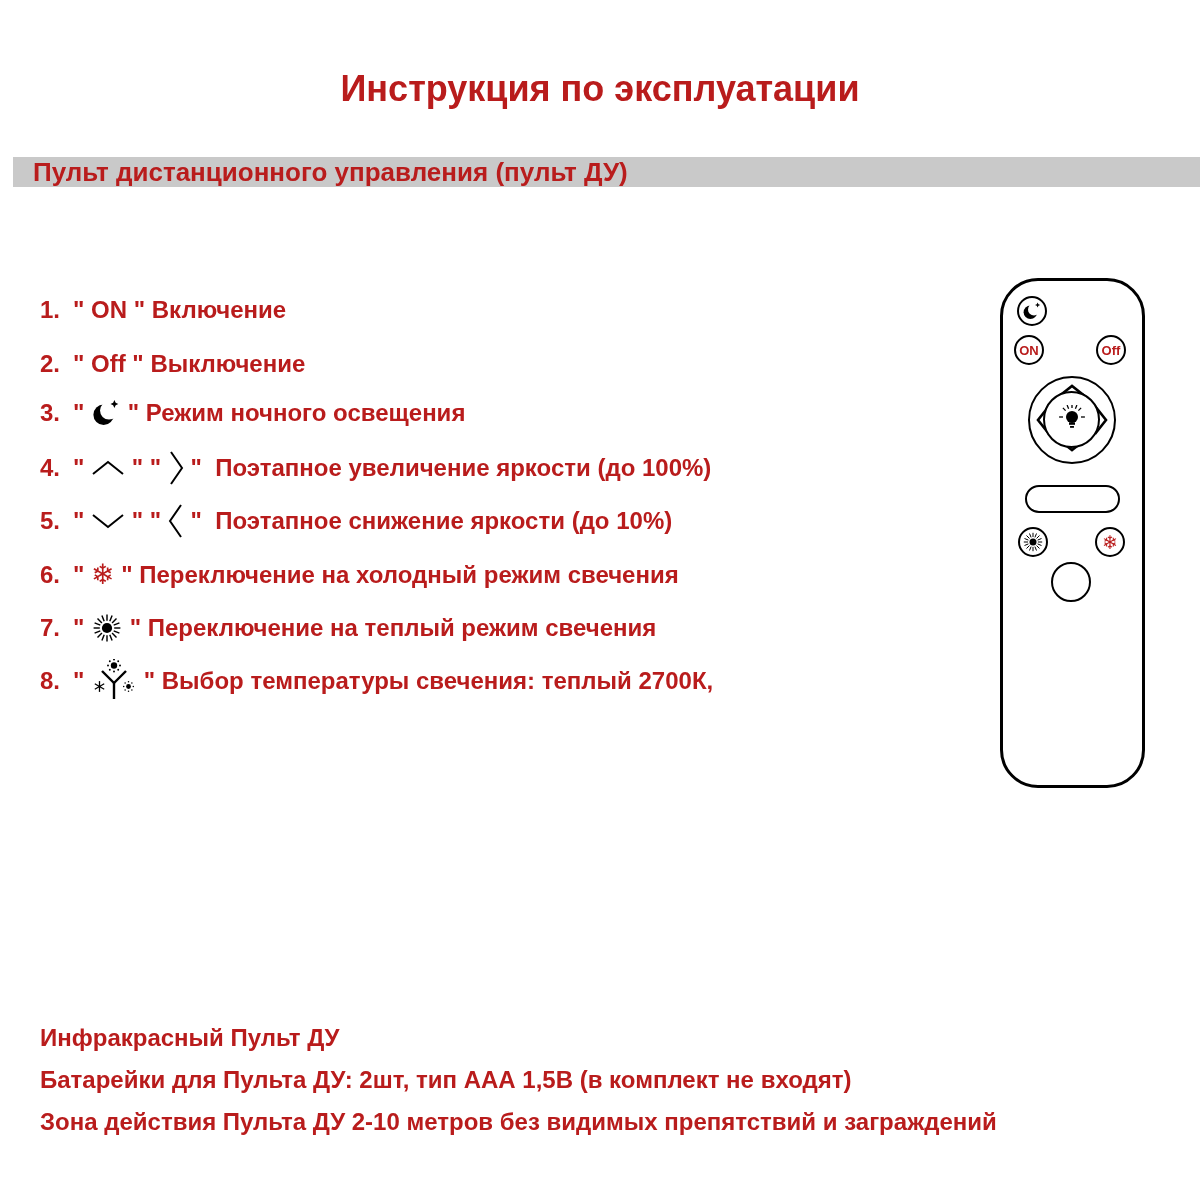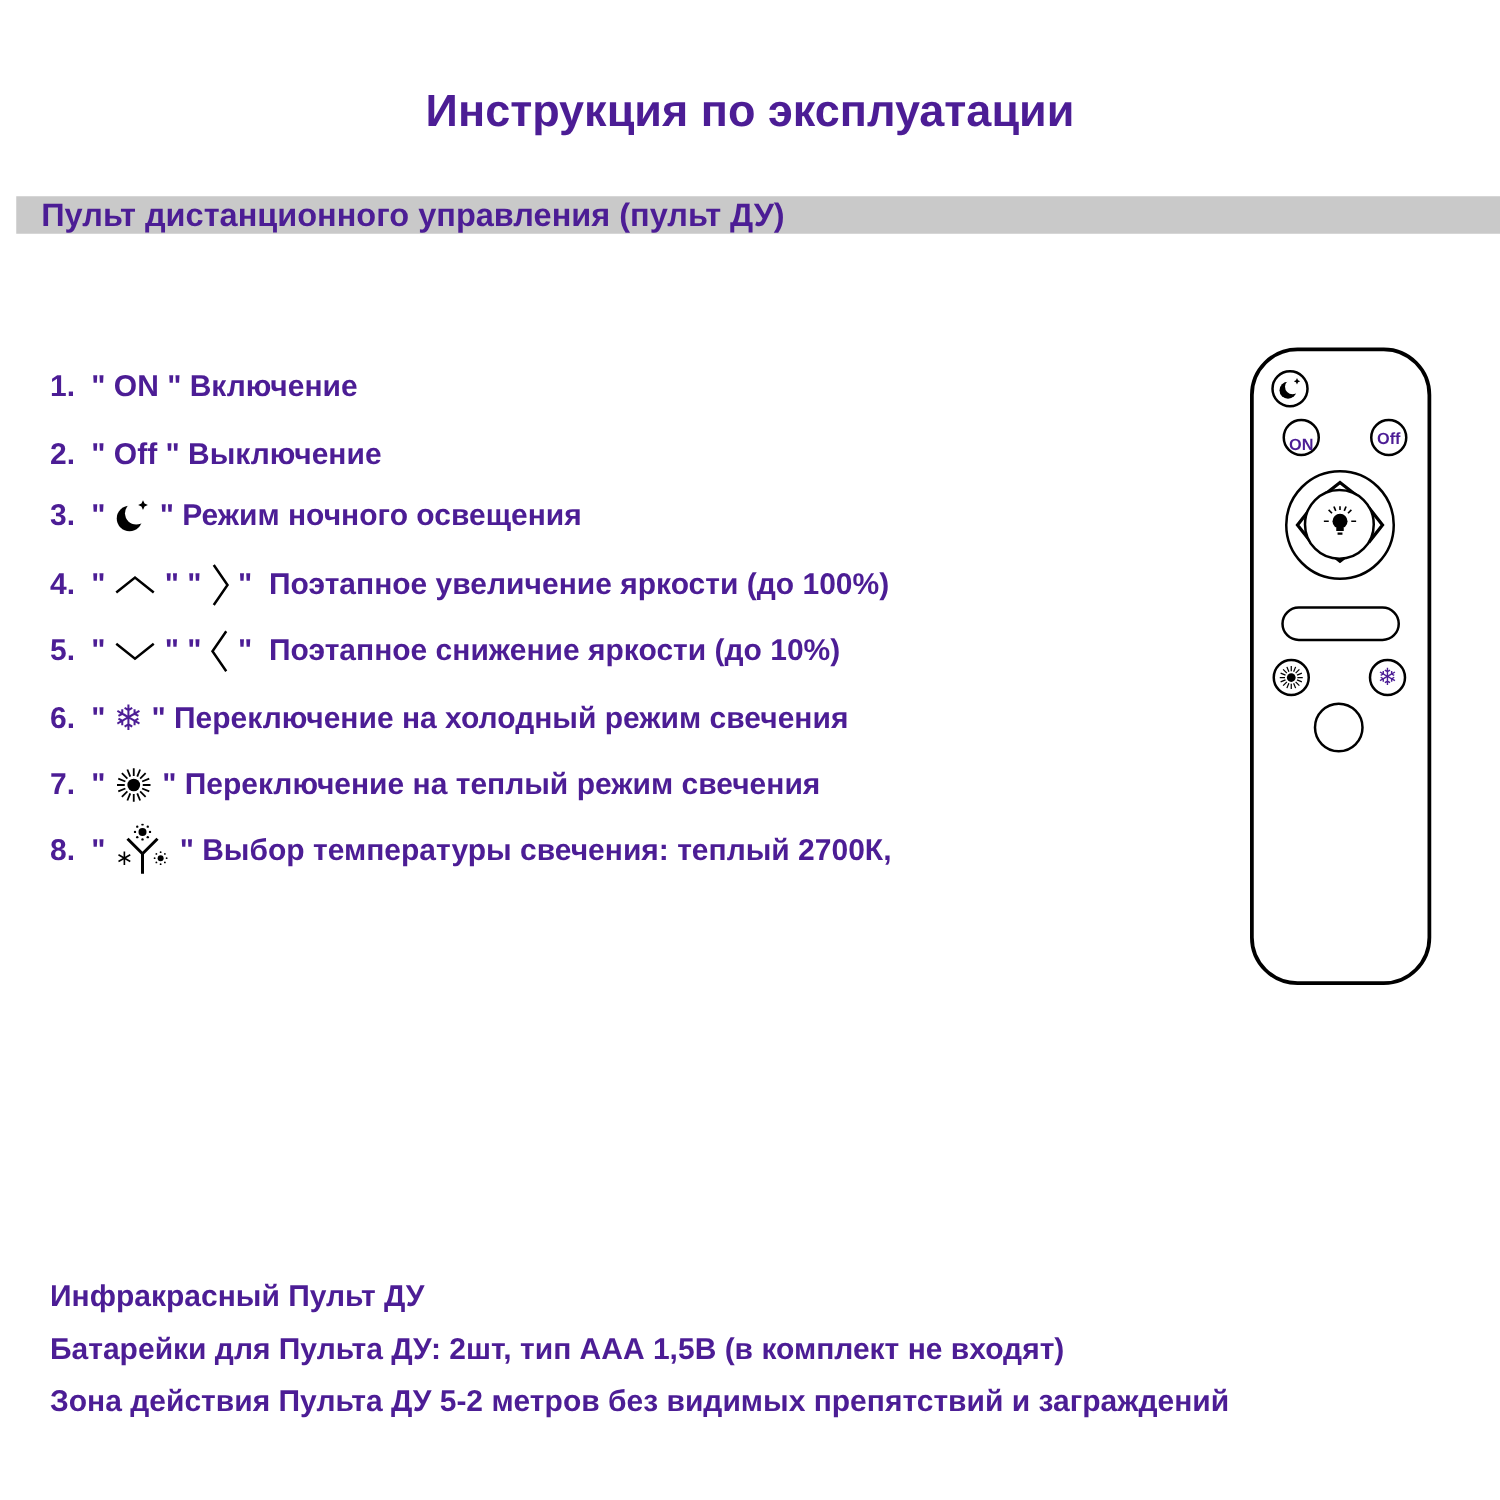--- a/index.html
+++ b/index.html
@@ -1,18 +1,18 @@
 <!DOCTYPE html>
 <html><head>
 <meta charset="utf-8">
 <style>
   html,body{margin:0;padding:0;background:#fff;}
   .page{
     position:relative;width:1200px;height:1200px;background:#fff;
-    font-family:"Liberation Sans",sans-serif;color:#4c1d95;overflow:hidden;
+    font-family:"Liberation Sans",sans-serif;color:#b91c1c;overflow:hidden;
   }
   .doc-title{
     position:absolute;top:68px;left:0;width:1200px;text-align:center;
     font-size:36px;font-weight:bold;
   }
   .section-bar{
     position:absolute;left:13px;right:0;background:#c9c9c9;
     display:flex;align-items:center;padding-left:20px;
     font-size:26px;font-weight:bold;box-sizing:border-box;
   }
@@ -45,21 +45,21 @@
   .remote{
     position:absolute;left:1000px;top:278px;width:145px;height:510px;
     border:3px solid #000;border-radius:38px;box-sizing:border-box;background:#fff;
   }
   .r-btn{
     position:absolute;width:30px;height:30px;border:2.5px solid #000;border-radius:50%;
     box-sizing:border-box;display:flex;align-items:center;justify-content:center;
     font-size:13px;font-weight:bold;background:#fff;
   }
   #btn-night{left:14px;top:15px;}
-  #btn-on{left:23px;top:54px;align-items:flex-end;}
+  #btn-on{left:11px;top:54px;}
   #btn-off{left:93px;top:54px;}
   #btn-warm{left:15px;top:246px;}
   #btn-cold{left:92px;top:246px;font-size:19px;font-weight:normal;}
   .dpad{
     position:absolute;left:25px;top:95px;width:88px;height:88px;
     border:2.5px solid #000;border-radius:50%;box-sizing:border-box;
   }
   .dpad-chev{position:absolute;}
   #dchev-up{left:25px;top:6px;}
   #dchev-down{left:25px;bottom:6px;}
@@ -280,15 +280,15 @@
     </div>
     <div class="r-btn" id="btn-cold">
       <span>❄</span>
     </div>
     <div class="big-circle"></div>
   </div>
 
 
   <div class="tech-line" style="top:1023px">Инфракрасный Пульт ДУ</div>
   <div class="tech-line" style="top:1065px">Батарейки для Пульта ДУ: 2шт, тип ААА 1,5В (в комплект не входят)</div>
-  <div class="tech-line" style="top:1107px">Зона действия Пульта ДУ 5-2 метров без видимых препятствий и заграждений</div>
+  <div class="tech-line" style="top:1107px">Зона действия Пульта ДУ 2-10 метров без видимых препятствий и заграждений</div>
 
 </div>
 
 </body></html>

